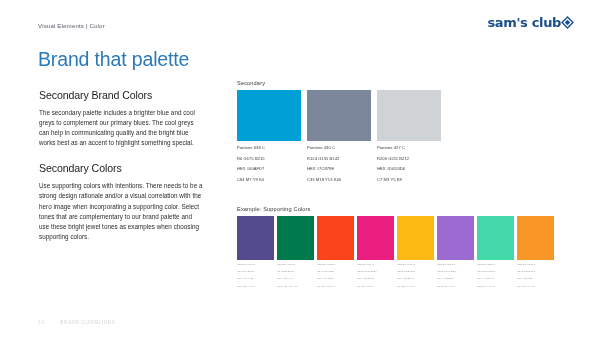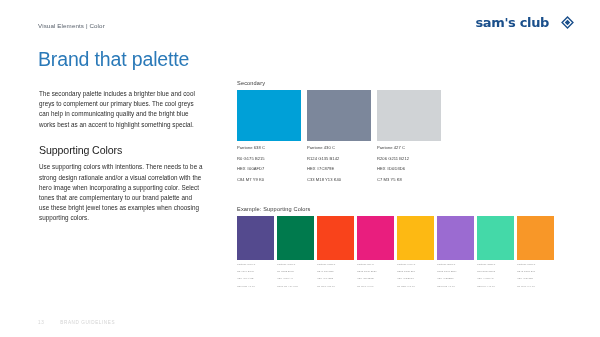--- a/index.html
+++ b/index.html
@@ -31,21 +31,21 @@
     letter-spacing: 0.12px;
     color: #58606b;
     white-space: nowrap;
   }
   .logo {
     position: absolute;
     right: 26px;
     top: 16px;
     display: flex;
     align-items: center;
-    gap: 12px;
+    gap: 0;
   }
   .logo-word {
     font-family: "DejaVu Sans", sans-serif;
     font-size: 13px;
     font-weight: 700;
     letter-spacing: -0.35px;
     color: #1a4f8b;
     line-height: 1;
   }
   .logo-mark {
@@ -180,23 +180,24 @@
       <svg class="logo-mark" viewBox="0 0 24 24" aria-hidden="true">
         <polygon points="12,2 22,12 12,22 2,12" fill="none" stroke="#1A4F8B" stroke-width="2.6"></polygon>
         <polygon points="12,7 17,12 12,17 7,12" fill="#1A4F8B"></polygon>
       </svg>
     </span>
   </div>
 
   <div class="page-title" style="color: rgb(42, 121, 184);">Brand that palette</div>
 
   <div class="left-col">
+    <h2 class="sec-head">Secondary Brand Colors</h2>
     <p class="sec-body">The secondary palette includes a brighter blue and cool greys to complement our primary blues. The cool greys can help in communicating quality and the bright blue works best as an accent to highlight something special.</p>
     <div class="block-gap"></div>
-    <h2 class="sec-head">Supporting Colors</h2>
+    <h2 class="sec-head">Secondary Colors</h2>
     <p class="sec-body">Use supporting colors with intentions. There needs to be a strong design rationale and/or a visual correlation with the hero image when incorporating a supporting color. Select tones that are complementary to our brand palette and use these bright jewel tones as examples when choosing supporting colors.</p>
   </div>
 
   <div class="right-col">
 
     <div class="group-label">Secondary</div>
 
     <div class="sec-swatch-row">
 
       <div class="sec-swatch">

